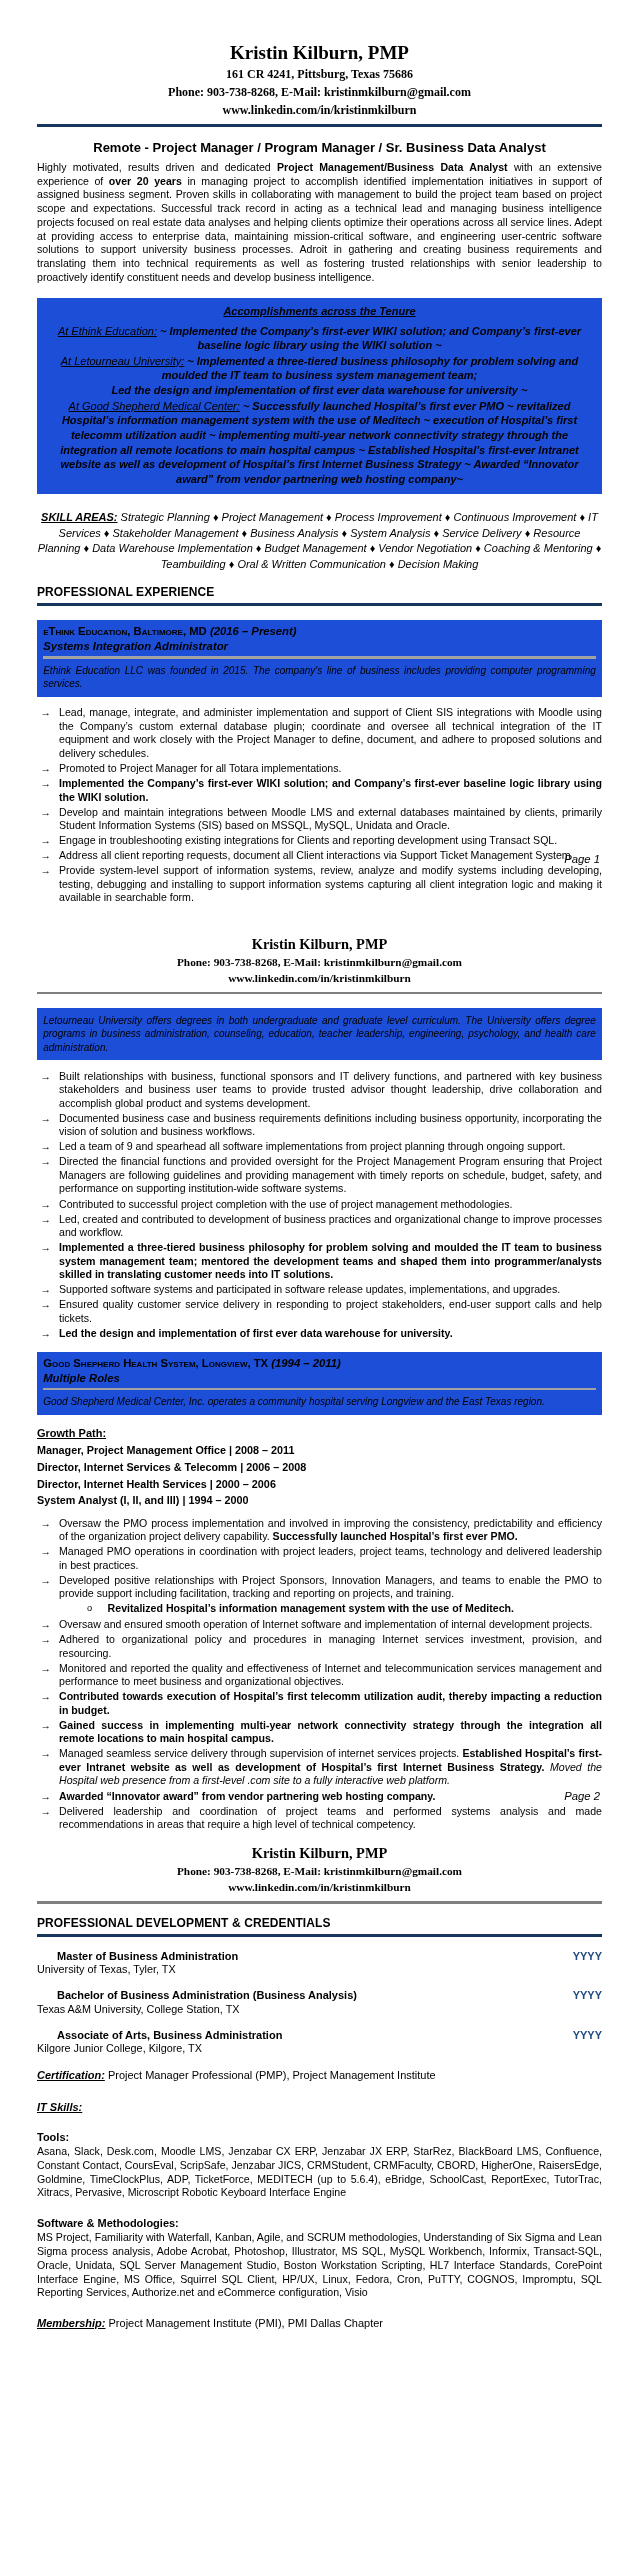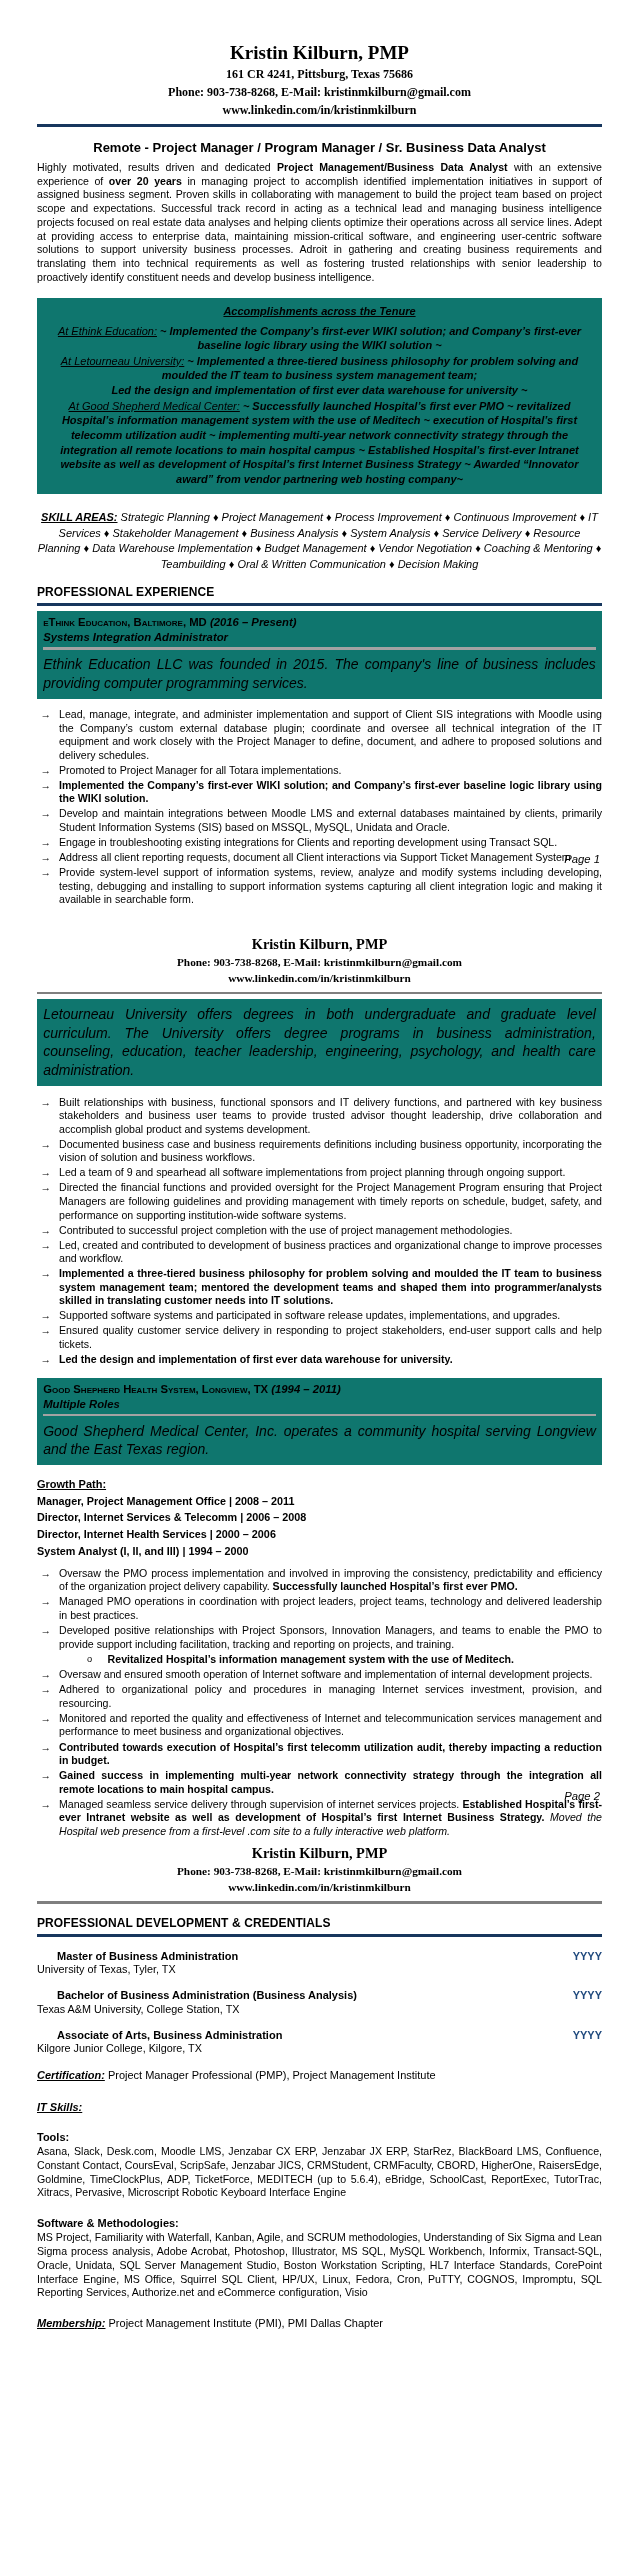--- a/index.html
+++ b/index.html
@@ -23,39 +23,39 @@
 
   .rule-navy      { height:3.6px; background:#17365D; margin-top:6.2px; }
   .rule-navy-thin { height:3.1px; background:#17365D; margin-top:4.1px; }
   .rule-gray      { height:2.6px; background:#7F7F7F; margin-top:6.2px; }
 
   .headline { font-size:13px; font-weight:700; text-align:center; margin-top:12.4px; }
 
   .para { font-size:10.6px; line-height:1.3; text-align:justify; }
   .summary { margin-top:6.2px; }
 
-  .graybox { background:#0f766e; }
+  .graybox { background:#1d4ed8; }
   .accbox { margin-top:13.4px; padding:6.2px 8.2px 7.2px; text-align:center; font-style:italic; font-size:11px; line-height:1.33; }
   .acc-title { font-weight:700; text-decoration:underline; margin-bottom:4.6px; }
   .acc-item { margin-top:1px; }
   .acc-label { text-decoration:underline;margin-top:39px; }
   .acc-item b { font-weight:700; }
 
   .skills { margin-top:16.5px; text-align:center; font-style:italic; font-size:11px; line-height:1.42; }
   .skills .lbl { font-weight:700; text-decoration:underline; }
 
   .sec-title { margin-top:12.4px; text-align:left; font-weight:700; font-size:12px; letter-spacing:0.1px; }
 
-  .cobox { margin-top:5px; padding:5.2px 6.2px 6.2px; }
+  .cobox { margin-top:14px; padding:5.2px 6.2px 6.2px; }
   .co-line  { font-size:11.3px; font-weight:700; }
   .sc { font-variant:small-caps; }
   .co-dates { font-style:italic; }
   .co-role  { font-size:11.3px; font-weight:700; font-style:italic; margin-top:2.6px; }
   .co-div   { height:2.1px; background:#A3A3A3; margin:4.6px 0 5.2px; }
-  .co-blurb { font-style:italic; font-size:14px; line-height:1.35; text-align:justify; }
+  .co-blurb { font-style:italic; font-size:10px; line-height:1.35; text-align:justify; }
 
   .blist { margin-top:9.3px; }
   .li { display:flex; margin-bottom:1.5px; }
   .li .mk { flex:none; width:22px; padding-left:3.6px; font-size:10.6px; line-height:1.28; }
   .li .tx { flex:1; font-size:10.6px; line-height:1.28; text-align:justify; }
   .li-sub { display:flex; margin:1px 0 2.1px 50px; }
   .li-sub .mk { flex:none; width:20.6px; font-size:9.3px; line-height:1.4; }
   .li-sub .tx { flex:1; font-size:10.6px; line-height:1.28; font-weight:700; }
 
   .growth { margin-top:11.3px; }

